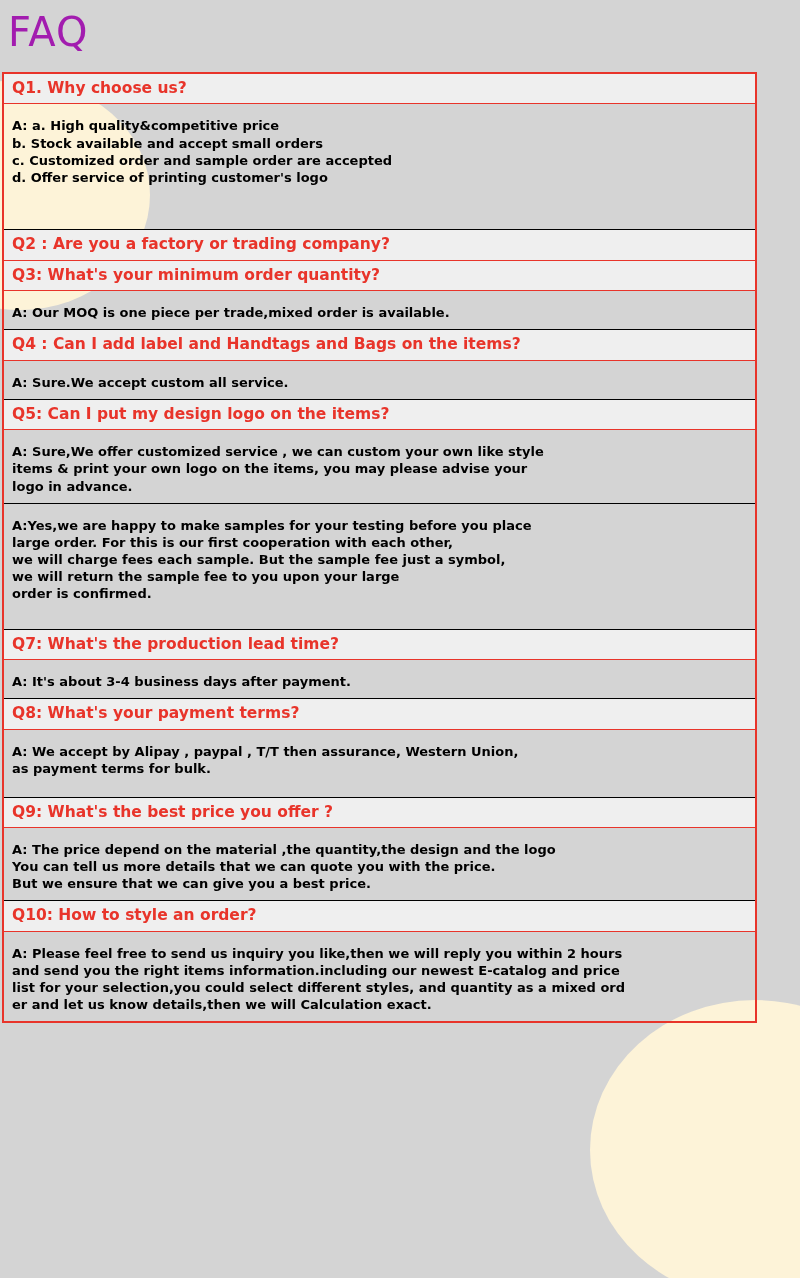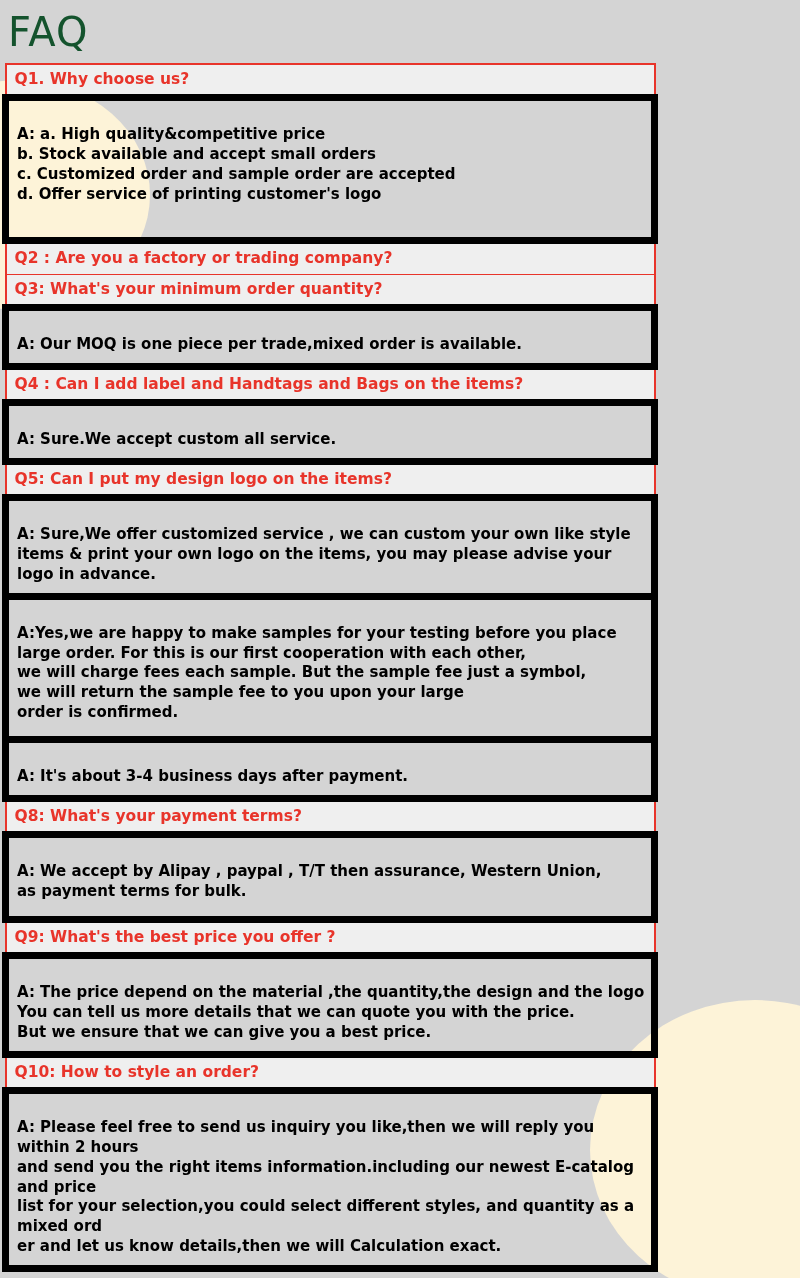--- a/index.html
+++ b/index.html
@@ -38,54 +38,54 @@
     right: -120px;
     top: 1000px;
     width: 330px;
     height: 300px;
   }
   .title {
     position: relative;
     z-index: 2;
     font-size: 40px;
     font-weight: 400;
-    color: #14532d;
+    color: #a21caf;
     letter-spacing: 1px;
     padding: 10px 0 6px 8px;
     font-family: "DejaVu Sans", "Liberation Sans", sans-serif;
     line-height: 1.1;
   }
   .faq-table {
     position: relative;
     z-index: 2;
-    margin: 3px 2px 0 2px;
+    margin: 12px 2px 0 2px;
     border: 2px solid #e8342a;
     border-collapse: collapse;
-    width: 656px;
+    width: 755px;
     background: transparent;
     table-layout: fixed;
   }
   .faq-table tr.qrow td {
     background: #efefef;
     color: #e8342a;
     font-weight: bold;
     font-size: 15.5px;
     padding: 5px 6px 5px 8px;
     border: 1px solid #e8342a;
     line-height: 1.25;
     white-space: nowrap;
     overflow: hidden;
   }
   .faq-table tr.arow td {
     background: transparent;
     color: #000;
     font-weight: bold;
-    font-size: 15px;
-    padding: 24px 6px 8px 8px;
-    border: 7px solid #000000;
+    font-size: 13px;
+    padding: 13px 6px 8px 8px;
+    border: 1px solid #000000;
     line-height: 1.32;
     vertical-align: top;
     white-space: pre-line;
   }
   tr.arow.tall td { height: 104px; }
   tr.arow.mid td  { height: 46px; }
 </style>
 </head>
 <body>
 
@@ -136,20 +136,23 @@
       </tr>
 
       <tr class="arow tall">
         <td>A:Yes,we are happy to make samples for your testing before you place
 large order. For this is our first cooperation with each other,
 we will charge fees each sample. But the sample fee just a symbol,
 we will return the sample fee to you upon your large
 order is confirmed.</td>
       </tr>
 
+      <tr class="qrow">
+        <td>Q7: What's the production lead time?</td>
+      </tr>
       <tr class="arow">
         <td>A: It's about 3-4 business days after payment.</td>
       </tr>
 
       <tr class="qrow">
         <td>Q8: What's your payment terms?</td>
       </tr>
       <tr class="arow mid">
         <td>A: We accept by Alipay ,   paypal , T/T then assurance, Western Union,
 as payment terms for bulk.</td>

